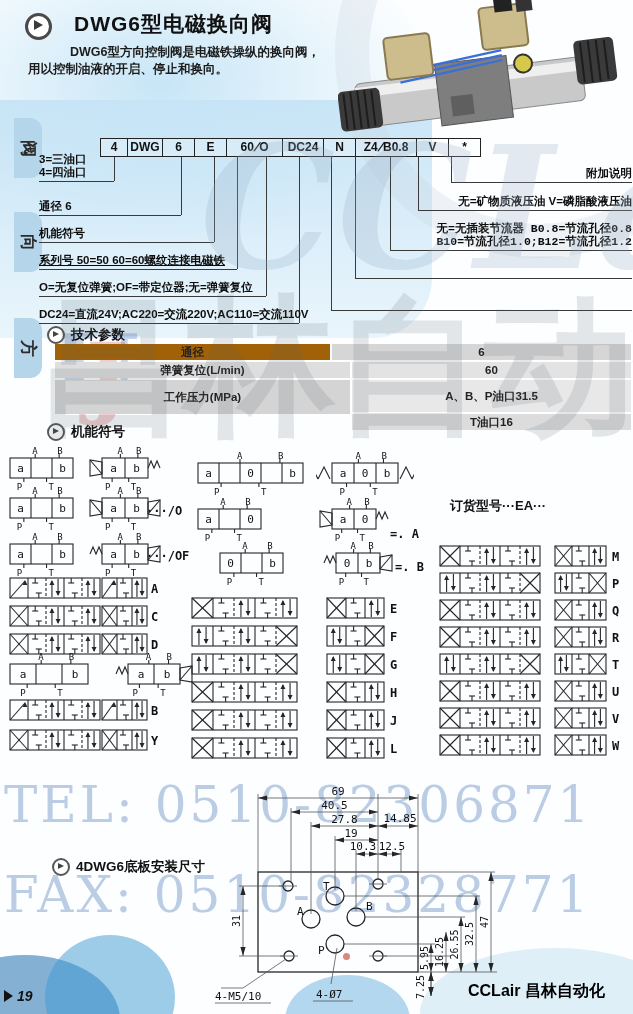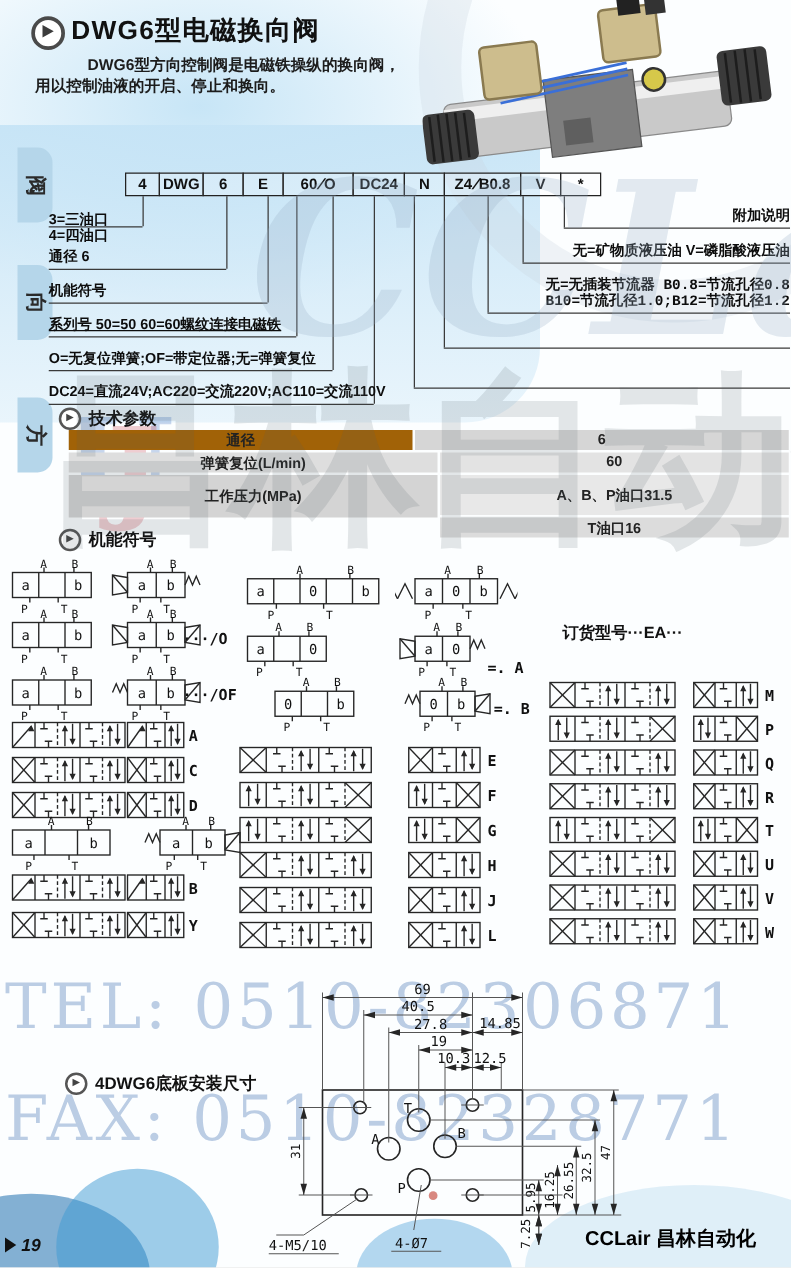--- a/index.html
+++ b/index.html
@@ -33,21 +33,21 @@
   .wm-fax{left:4px;top:866px;font:normal 50px "DejaVu Serif",serif;
     color:rgba(122,156,202,.5);letter-spacing:3px;z-index:1;}
   
   .tab{left:14px;width:28px;height:60px;background:#b5d6ea;border-radius:0 12px 12px 0;
     display:flex;align-items:center;justify-content:center;z-index:2;}
   .tab span{transform:rotate(90deg);font-size:17px;font-weight:bold;color:#2a2a2a;}
   
   .hicon{left:25px;top:13px;width:21px;height:21px;border:3px solid #4a4a4a;border-radius:50%;z-index:2;background:#fff;}
   .hicon:after{content:"";position:absolute;left:6px;top:4px;border-left:9px solid #3c3c3c;
     border-top:5.5px solid transparent;border-bottom:5.5px solid transparent;}
-  .title{left:57px;top:10px;font-size:21px;font-weight:bold;letter-spacing:1px;z-index:2;}
+  .title{left:74px;top:10px;font-size:21px;font-weight:bold;letter-spacing:1px;z-index:2;}
   .desc{font-size:12.5px;font-weight:bold;color:#1c1c1c;z-index:2;}
   
   .sechead{display:flex;align-items:center;gap:6px;z-index:2;font-size:13.5px;font-weight:bold;}
   .secicon{width:14px;height:14px;border:2.5px solid #555;border-radius:50%;position:relative;flex:0 0 auto;background:#fff;}
   .secicon:after{content:"";position:absolute;left:4px;top:2.5px;border-left:6px solid #444;
     border-top:3.5px solid transparent;border-bottom:3.5px solid transparent;}
   
   .codebox{position:absolute;top:138px;height:19px;border:1px solid #222;box-sizing:border-box;
     font-size:12px;font-weight:bold;text-align:center;line-height:17px;z-index:2;
     background:rgba(255,255,255,.25);}
@@ -294,21 +294,21 @@
     <div class="codebox" style="left: 162px; width: 33px;">6</div>
     <div class="codebox" style="left: 194px; width: 33px;">E</div>
     <div class="codebox" style="left: 226px; width: 57px;"><span>60</span><span class="slash">/</span><span>O</span></div>
     <div class="codebox" style="left: 282px; width: 42px;">DC24</div>
     <div class="codebox" style="left: 323px; width: 33px;">N</div>
     <div class="codebox" style="left: 355px; width: 62px;"><span>Z4</span><span class="slash">/</span><span>B0.8</span></div>
     <div class="codebox" style="left: 416px; width: 33px;">V</div>
     <div class="codebox" style="left: 448px; width: 33px;">*</div>
     <div class="cline" style="left: 114px; top: 157px; width: 1px; height: 24px;"></div>
     <div class="cline" style="left: 39px; top: 181px; width: 75px; height: 1px;"></div>
-    <div class="clabel" style="left: 39px; top: 170px;">
+    <div class="clabel" style="left: 39px; top: 153px;">
       <div class="">3=三油口</div>
       <div class="">4=四油口</div>
     </div>
     <div class="cline" style="left: 181px; top: 157px; width: 1px; height: 58px;"></div>
     <div class="cline" style="left: 39px; top: 215px; width: 142px; height: 1px;"></div>
     <div class="clabel" style="left: 39px; top: 200px;">
       <div class="">通径 6</div>
     </div>
     <div class="cline" style="left: 214px; top: 157px; width: 1px; height: 85px;"></div>
     <div class="cline" style="left: 39px; top: 242px; width: 175px; height: 1px;"></div>

